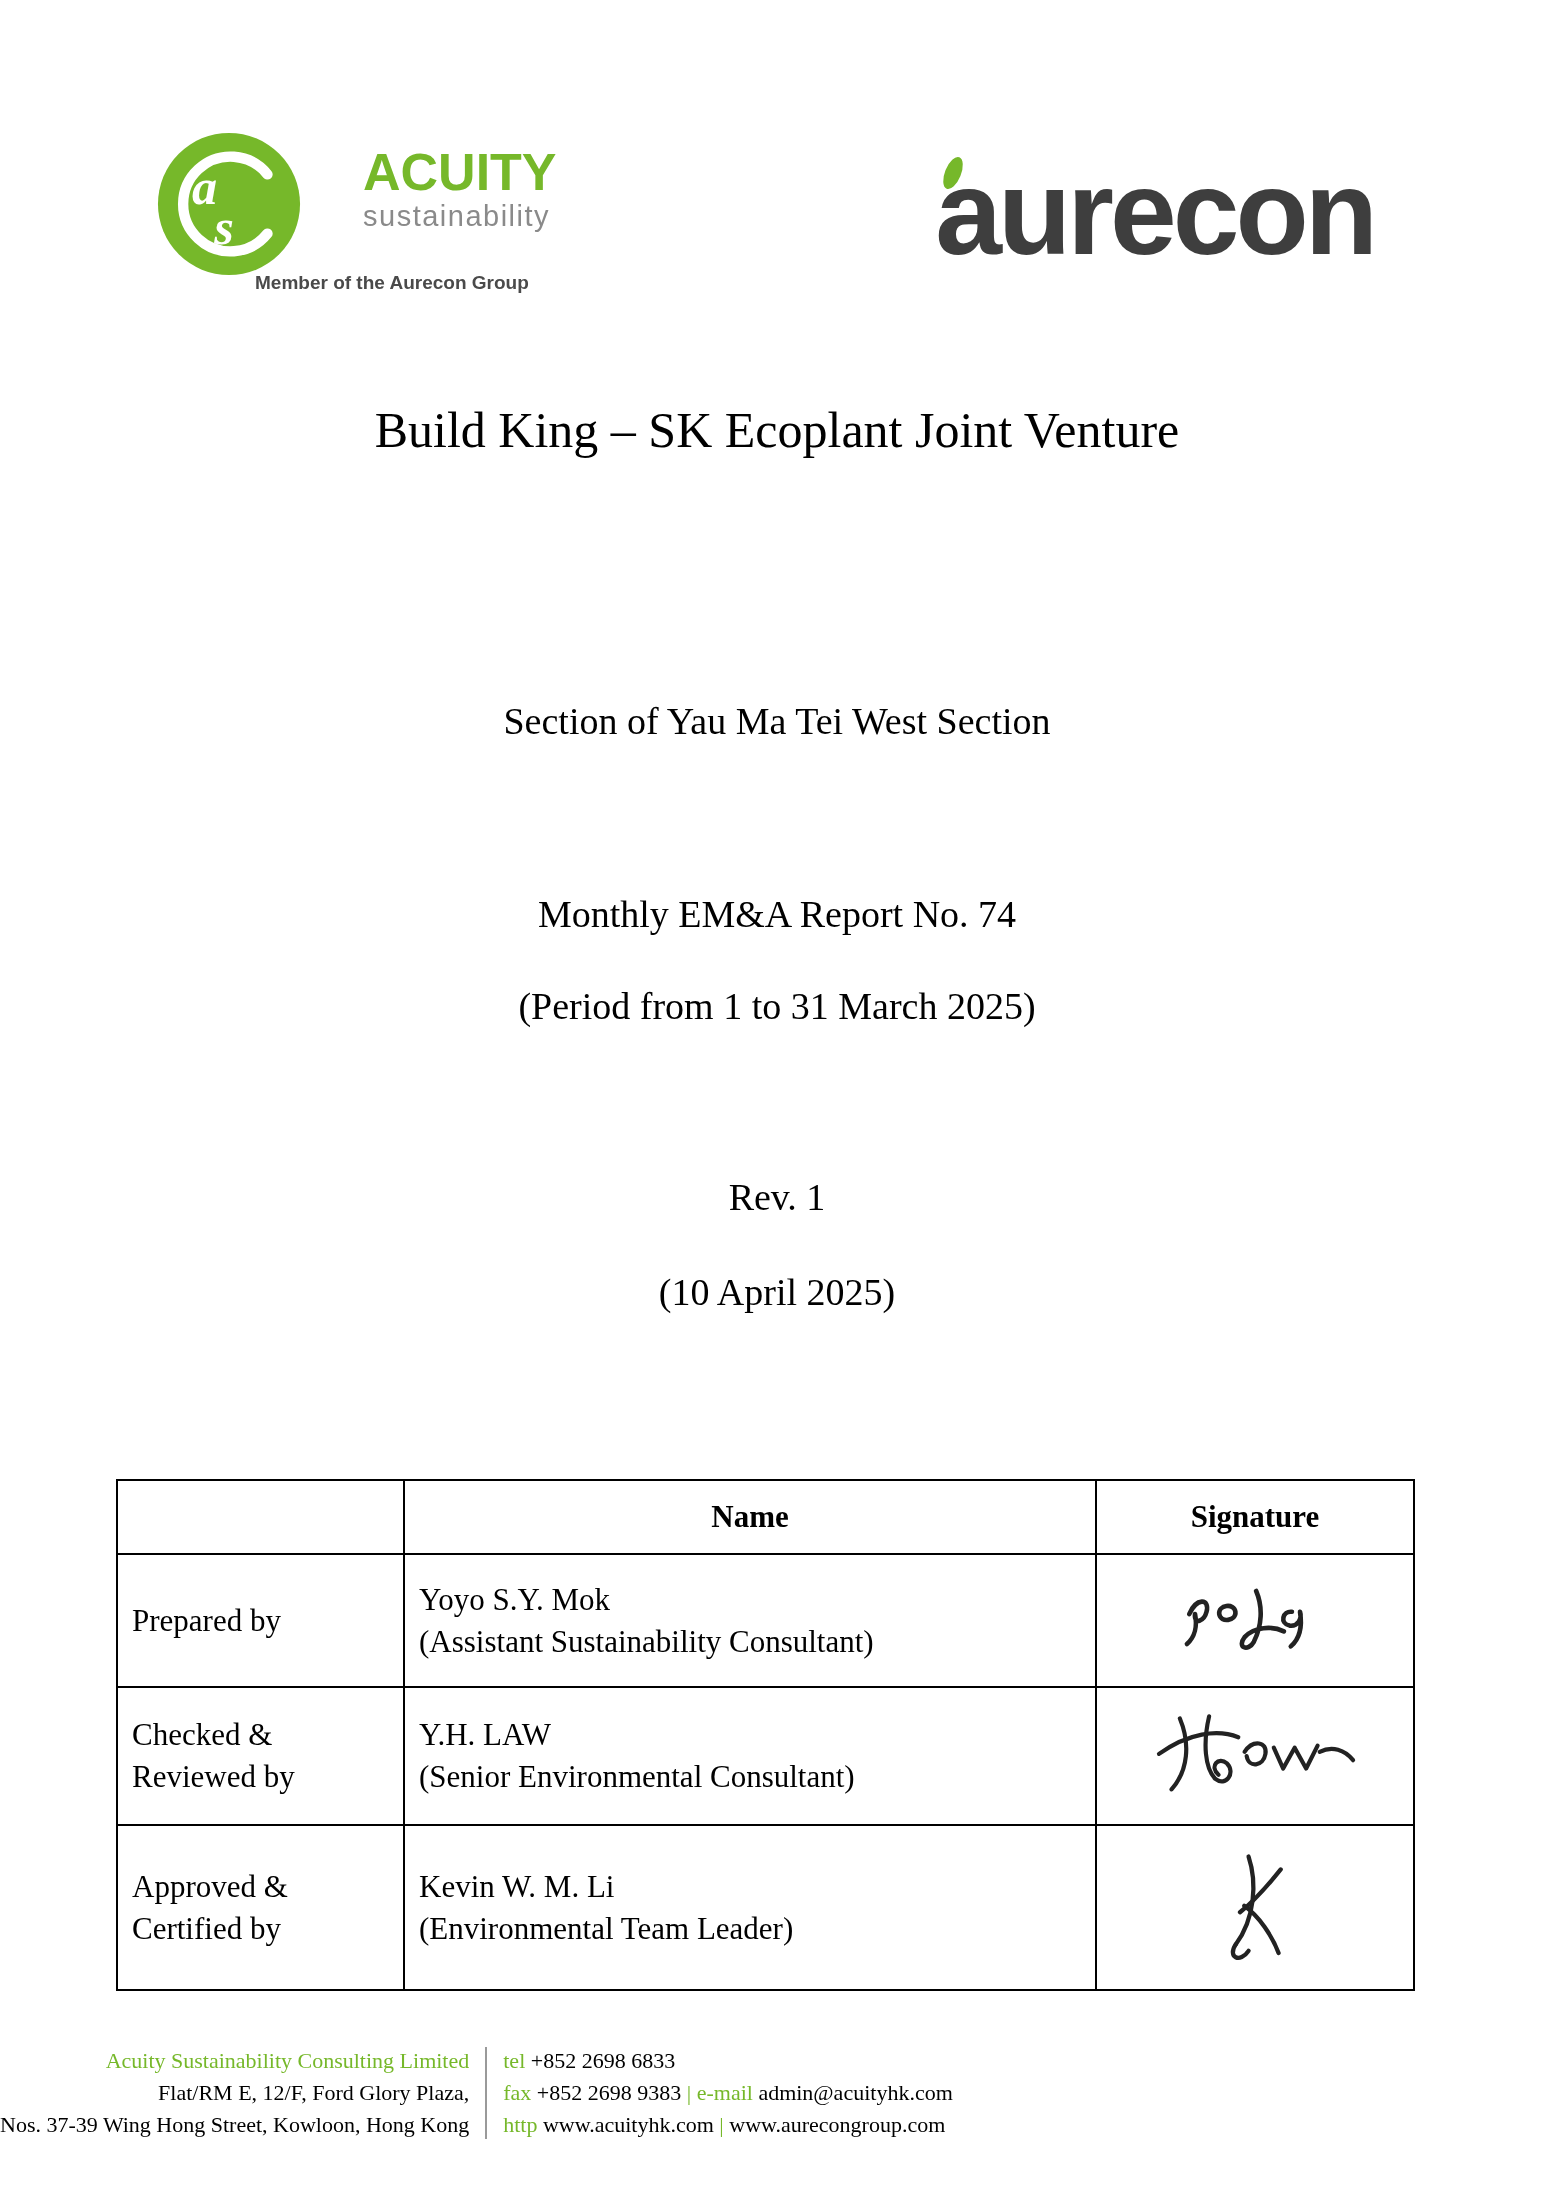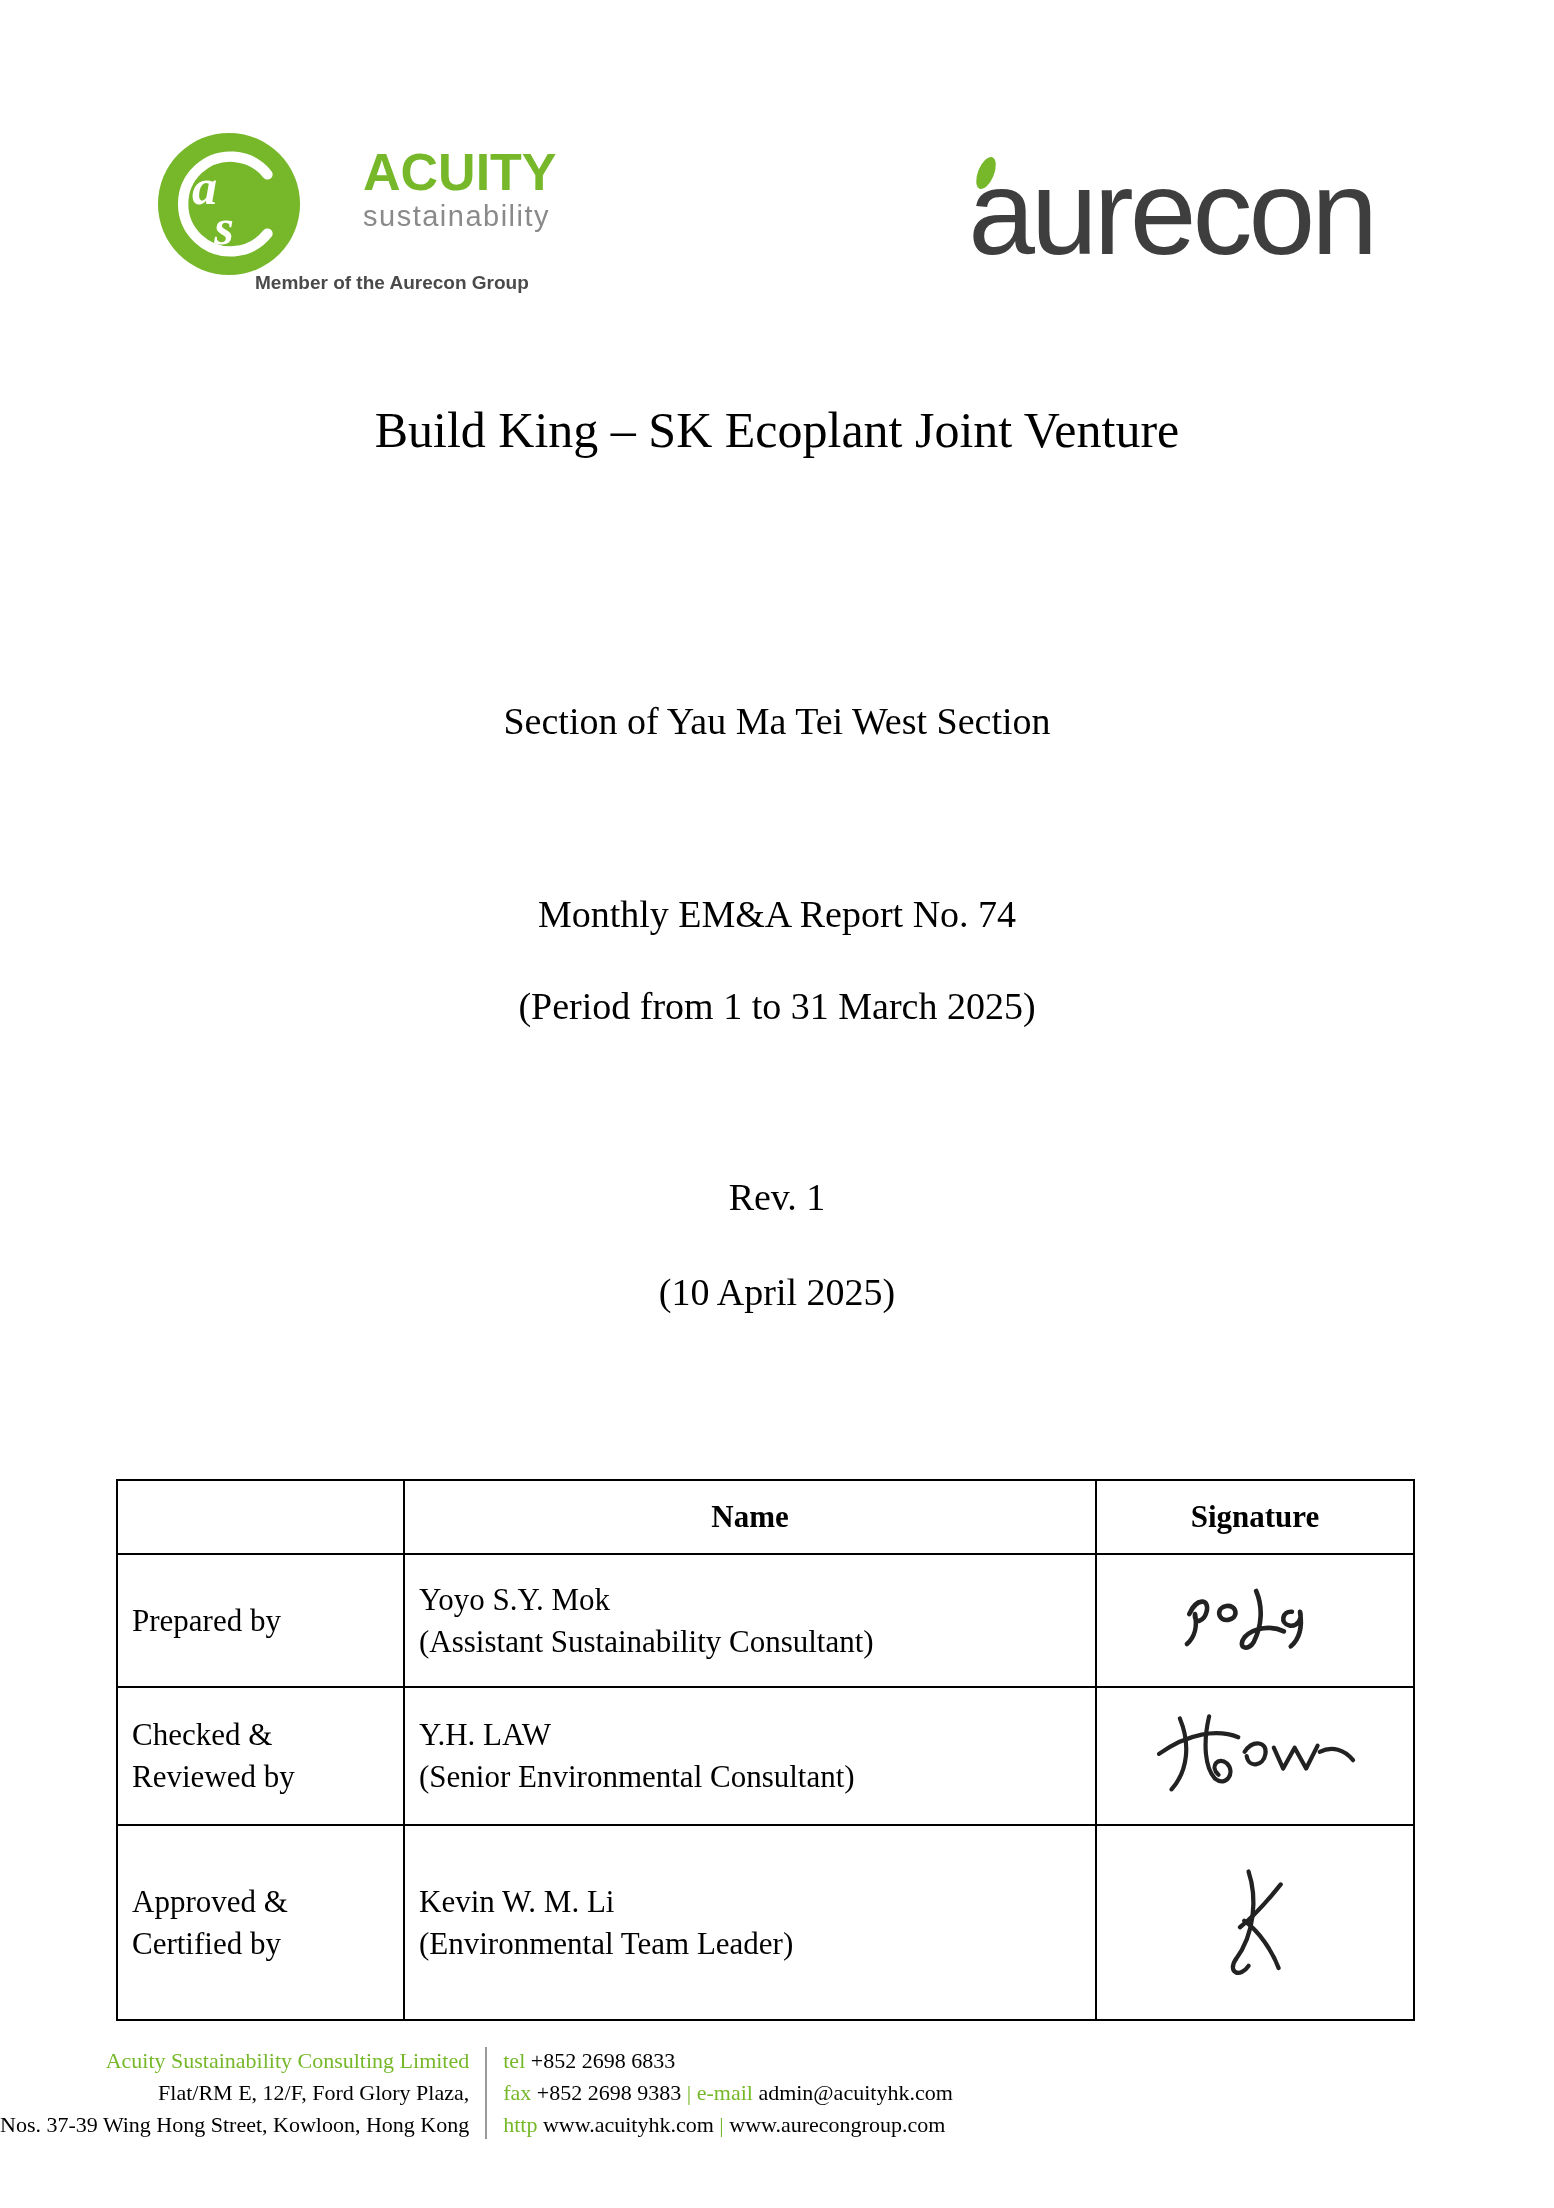--- a/index.html
+++ b/index.html
@@ -30,21 +30,21 @@
   .aurecon { position:relative; margin-top:22px; }
   .aurecon-accent {
     position:absolute; left:10px; top:4px;
     width:16px; height:34px; border-radius:50% 50% 50% 50%;
     background:var(--green,#76b82a);
     transform:rotate(22deg);
   }
   .aurecon-word {
     display:block;
     font-family:"Liberation Sans", sans-serif;
-    font-weight:normal; font-size:120px; letter-spacing:-4px;
+    font-weight:bold; font-size:120px; letter-spacing:-4px;
     line-height:1; color:var(--aurecon-gray,#3e3e3e);
   }
 
   
   .line { position:absolute; left:0; right:0; text-align:center; line-height:1.2; }
   .title    { top:400px;  font-size:50px; }
   .contract { top:600px;  font-size:38px; }
   .section  { top:699px;  font-size:38px; }
   .report   { top:892px;  font-size:38px; }
   .period   { top:984px;  font-size:38px; }
@@ -58,21 +58,21 @@
     border-collapse:collapse; table-layout:fixed;
     font-size:31px;
   }
   table.signoff th, table.signoff td { border:2px solid #000; vertical-align:middle; }
   col.c-role { width:287px; }
   col.c-name { width:692px; }
   col.c-sig  { width:318px; }
   tr.r-head { height:74px; }
   tr.r-1 { height:133px; }
   tr.r-2 { height:138px; }
-  tr.r-3 { height:195px; }
+  tr.r-3 { height:165px; }
   table.signoff th { font-weight:bold; text-align:center; }
   td.role { text-align:left; padding-left:14px; padding-right:10px; line-height:1.35; }
   td.name { text-align:left; padding-left:14px; line-height:1.35;margin-top:40px; }
   td.sig  { text-align:center; }
   td.sig svg { display:inline-block; vertical-align:middle; }
   .sig-stroke { fill:none; stroke:#222; stroke-width:4; stroke-linecap:round; stroke-linejoin:round; }
 
   
   .footer {
     position:absolute; top:2045px; left:0; right:0;

